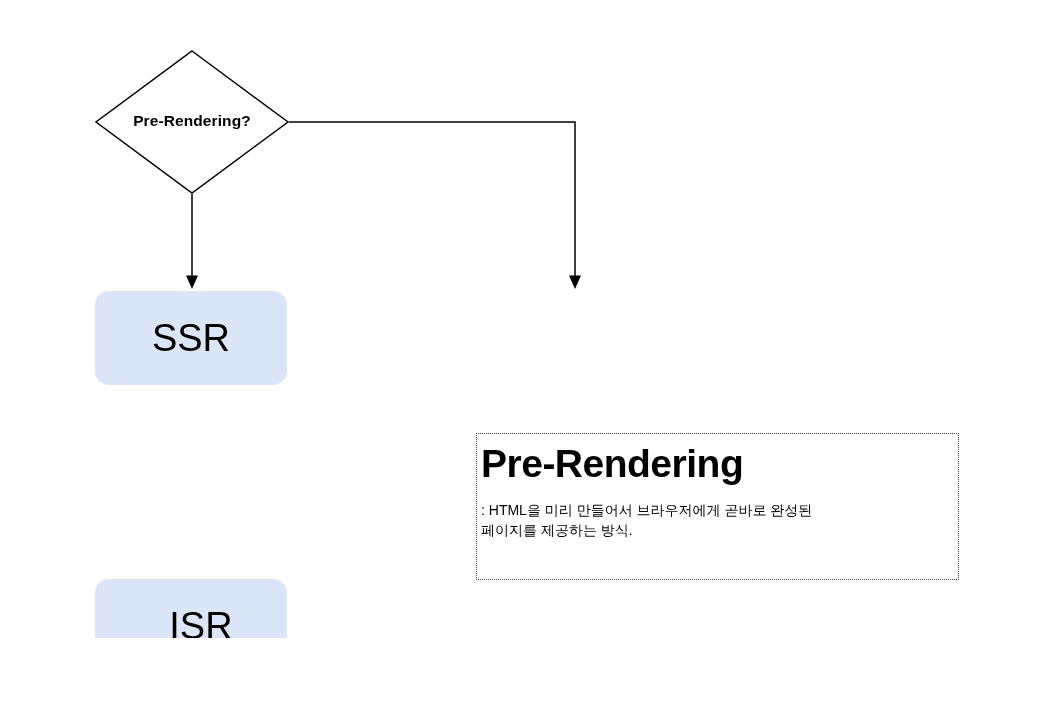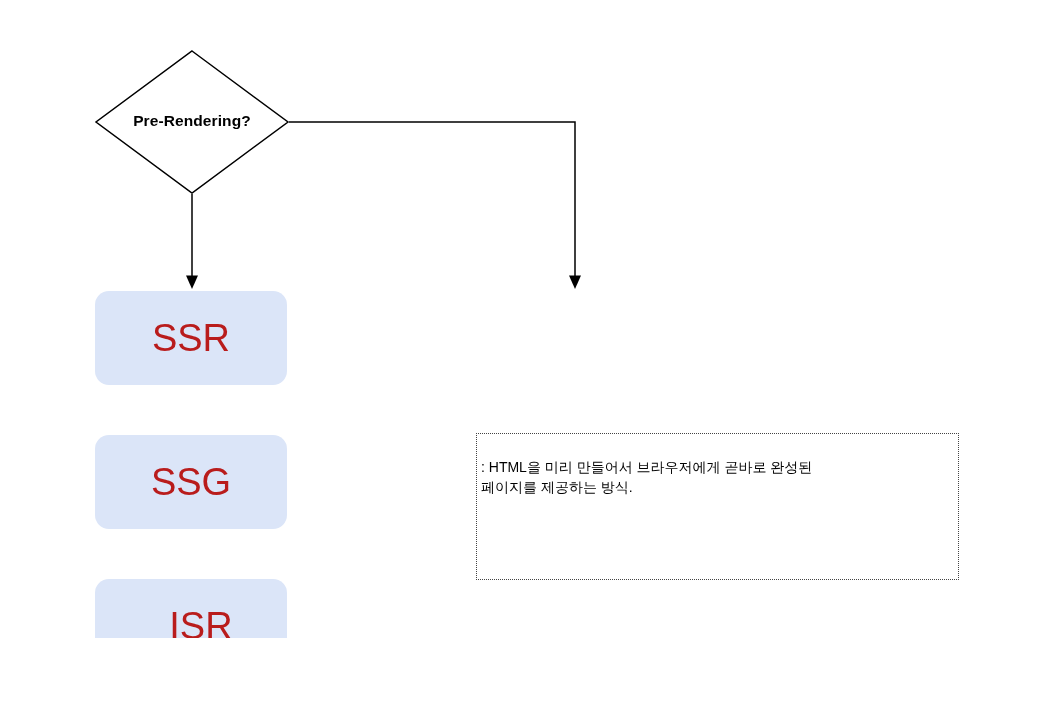--- a/index.html
+++ b/index.html
@@ -33,21 +33,21 @@
   .node {
     position: absolute;
     width: 192px;
     height: 94px;
     border-radius: 14px;
     display: flex;
     align-items: center;
     justify-content: center;
     font-size: 38px;
     line-height: 1;
-    color: #b91c1c;
+    color: #000000;
   }
   .node-blue { background: #dbe5f8; }
   .node-pink { background: #f2d1cd; }
   .node-ssr { left: 95px; top: 291px; }
   .node-csr { left: 480px; top: 291px; }
   .node-ssg { left: 95px; top: 435px; }
   .node-isr { left: 95px; top: 579px; padding-left: 20px; }
   .note {
     position: absolute;
     left: 476px;
@@ -87,26 +87,24 @@
     <polygon points="575,289 569,275.5 581,275.5" fill="#000000"></polygon>
   </svg>
 
   <div class="decision-label">Pre-Rendering?</div>
 
   <div class="node node-blue node-ssr">
     <span>SSR</span>
   </div>
 
 
-  <div class="node node-blue node-ssg">
-    <span>SSG</span>
-  </div>
 
   <div class="node node-blue node-isr">
     <span>ISR</span>
   </div>
 
   <div class="note">
+    <div class="note-title">Pre-Rendering</div>
     <div class="note-desc">: HTML을 미리 만들어서 브라우저에게 곧바로 완성된
 페이지를 제공하는 방식.</div>
   </div>
 
 </div>
 
 </body></html>

